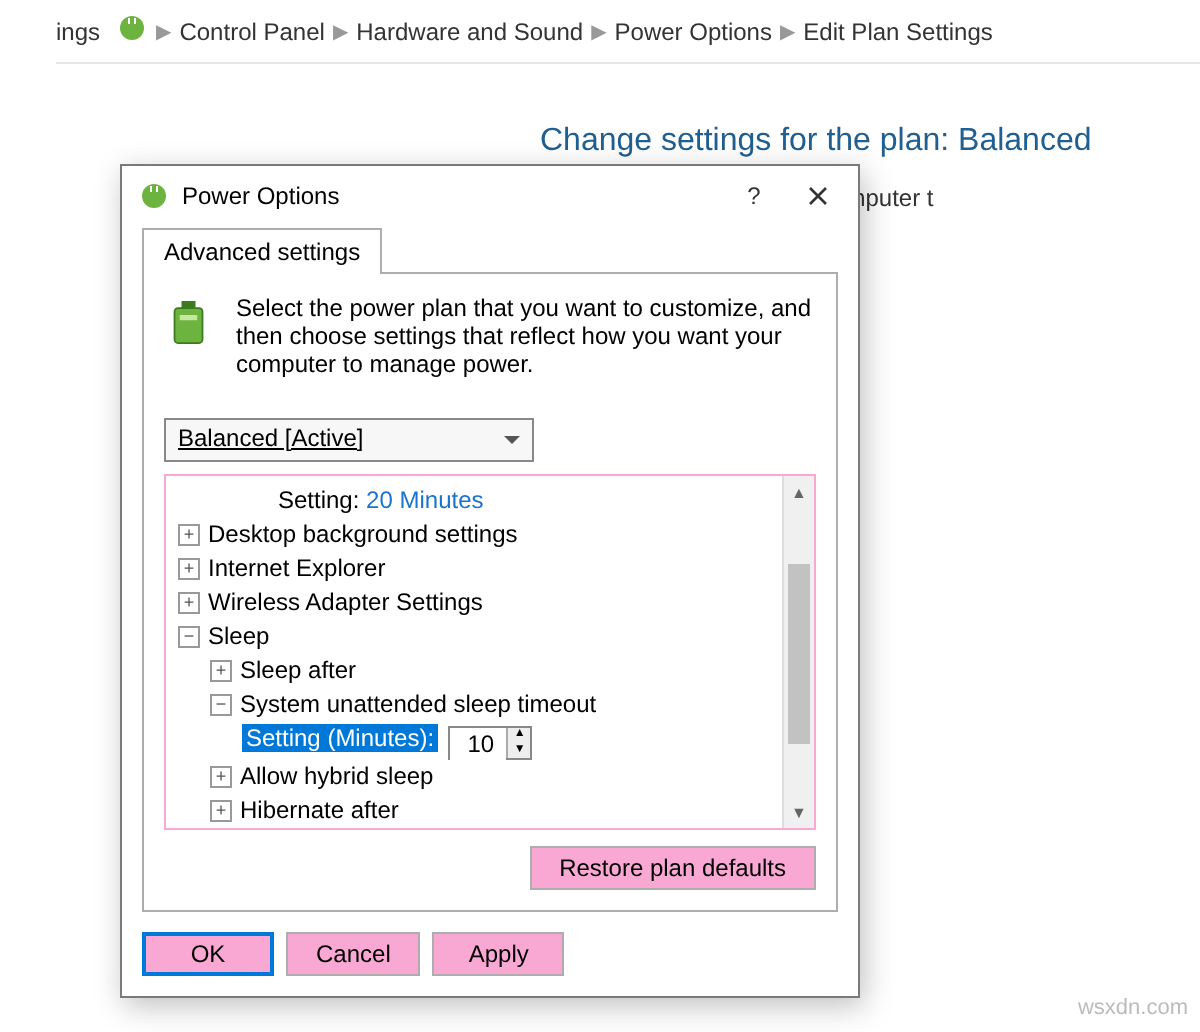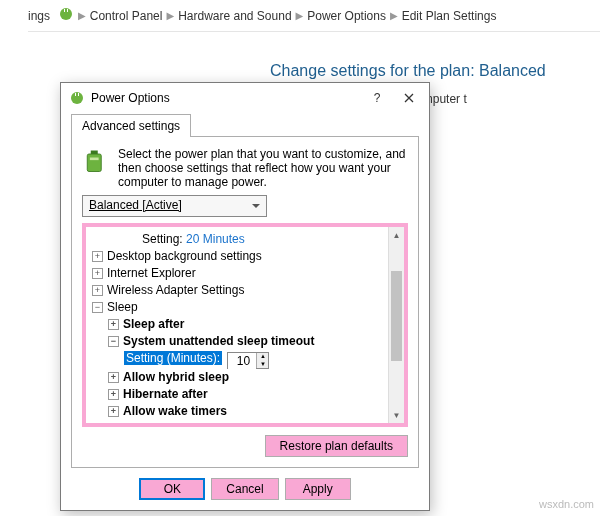--- a/index.html
+++ b/index.html
@@ -17,44 +17,44 @@
 
   
   .dialog { position: absolute; left: 60px; top: 82px; width: 370px; background: #fff; border: 1px solid #7a7a7a; box-shadow: 2px 4px 14px rgba(0,0,0,0.25); }
   .titlebar { display: flex; align-items: center; height: 30px; padding: 0 4px 0 8px; }
   .titlebar .icon { width: 16px; height: 16px; margin-right: 6px; }
   .titlebar .title { flex: 1; font-size: 12px; }
   .tb-btn { width: 32px; height: 22px; display: flex; align-items: center; justify-content: center; color: #333; }
   .tabrow { padding: 0 10px; }
   .tab { display: inline-block; border: 1px solid #adadad; border-bottom: none; background: #fff; padding: 4px 10px; font-size: 12px; position: relative; top: 1px; }
   .tabcontent { border: 1px solid #adadad; margin: 0 10px 10px; padding: 10px; background: #fff; }
-  .intro { display: flex; gap: 8px; margin-bottom: 6px; }
+  .intro { display: flex; gap: 8px; margin-bottom: 20px; }
   .plan-select { width: 185px; height: 22px; border: 1px solid #888; background: #f7f7f7; padding: 2px 18px 2px 6px; position: relative; margin-bottom: 6px; font-size: 12px; text-decoration: underline; }
   .plan-select::after { content: ""; position: absolute; right: 6px; top: 8px; border: 4px solid transparent; border-top-color: #555; }
-  .tree-wrap { border: 4px solid #f9a8d4; height: 204px; position: relative; overflow: hidden; }
+  .tree-wrap { border: 1px solid #f9a8d4; height: 178px; position: relative; overflow: hidden; }
   .tree { padding: 4px 6px; font-size: 12px; line-height: 17px; }
   .tree .row { white-space: nowrap; }
   .exp { display: inline-block; width: 11px; height: 11px; border: 1px solid #999; color: #555; font-size: 9px; line-height: 9px; text-align: center; margin-right: 4px; vertical-align: 1px; background: #fff; }
-  .ind1 { padding-left: 16px; font-weight: bold; }
+  .ind1 { padding-left: 16px; }
   .ind2 { padding-left: 32px; }
   .setting-top { padding-left: 50px; }
   .link { color: #1a73cc; }
   .hl { background: #0078d7; color: #fff; padding: 0 2px; }
   .spin { display: inline-block; border: 1px solid #888; width: 42px; height: 17px; vertical-align: -3px; position: relative; margin-left: 2px; }
   .spin input { border: none; width: 28px; height: 15px; font-size: 12px; padding: 0 0 0 2px; outline: none; text-align: center; }
   .spinbtns { position: absolute; right: 0; top: 0; width: 12px; height: 15px; display: flex; flex-direction: column; }
   .spinbtns div { flex: 1; border-left: 1px solid #aaa; background: #eee; font-size: 6px; text-align: center; line-height: 7px; }
   .vscroll { position: absolute; right: 0; top: 0; bottom: 0; width: 16px; background: #f0f0f0; border-left: 1px solid #ddd; }
   .vscroll .arrow { height: 16px; display: flex; align-items: center; justify-content: center; color: #666; font-size: 8px; }
   .vscroll .thumb { background: #c2c2c2; margin: 0 2px; }
 
   .restore-row { text-align: right; margin-top: 8px; }
   .btn { border: 1px solid #adadad; background: #f9a8d4; padding: 3px 14px; font-size: 12px; min-width: 66px; }
   .btn.primary { border: 1px solid #0078d7; box-shadow: inset 0 0 0 1px #0078d7; }
-  .btnrow { text-align: right; padding: 0 10px 10px; display: flex; justify-content: center; gap: 6px; }
+  .btnrow { text-align: right; padding: 0 10px 10px; display: flex; justify-content: flex-start; gap: 6px; }
 
   .watermark { position: absolute; right: 6px; bottom: 6px; color: #bbb; font-size: 11px; }
 
   .battery-svg { width: 28px; height: 28px; }
 </style>
 </head>
 <body>
 
 <div class="topbar">
   <span>ings</span>

